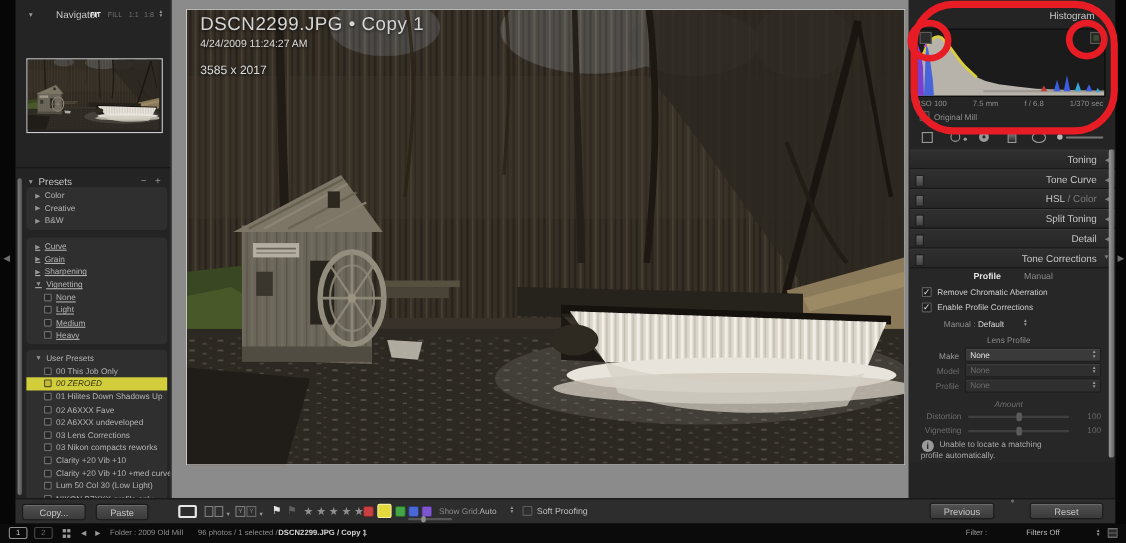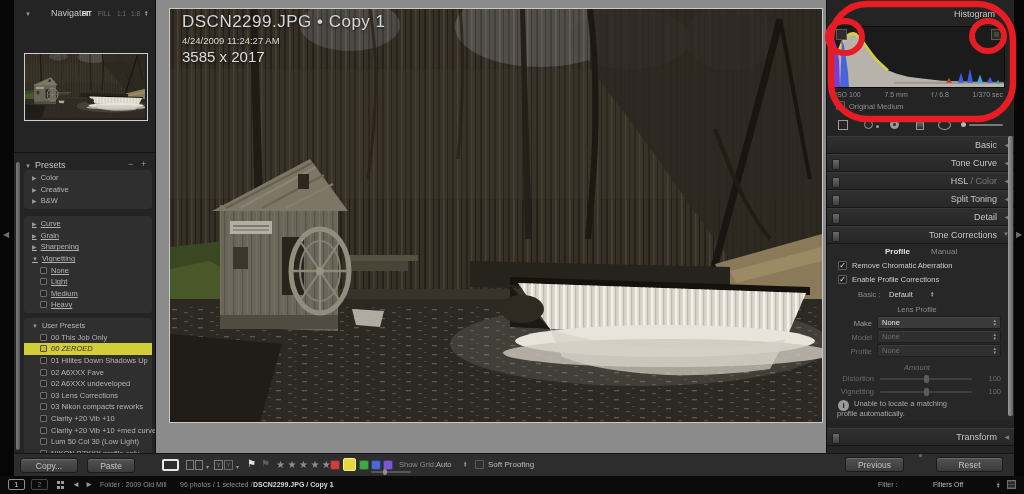--- a/index.html
+++ b/index.html
@@ -280,21 +280,21 @@
 
   <div class="canvas">
     <div style="position:absolute;left:13px;top:8px;width:652px;height:413px;border:1px solid #c9c9c9;box-sizing:content-box;background:#2a2620;">
       <svg width="652" height="413" viewBox="0 0 652 413" preserveAspectRatio="none">
           <use href="#scene"></use>
         </svg>
     </div>
     <div style="position:absolute;left:26px;top:12px;text-shadow:0 1px 3px rgba(0,0,0,.7);">
       <div style="font-size:17px;color:#d6d6d6;letter-spacing:.5px;">DSCN2299.JPG • Copy 1</div>
       <div style="font-size:9.5px;color:#dcdcdc;margin-top:3px;">4/24/2009 11:24:27 AM</div>
-      <div style="font-size:15px;color:#dcdcdc;margin-top:2px;">3585 x 2017</div>
+      <div style="font-size:11px;color:#dcdcdc;margin-top:12px;">3585 x 2017</div>
     </div>
   </div>
 
   <div class="rpanel">
 
     <span style="position:absolute;left:0;top:9px;width:168px;text-align:right;font-size:9px;color:#c6c6c6;">Histogram</span>
     <span class="tri" style="position:absolute;left:173px;top:11px;">▼</span>
     <div style="position:absolute;left:6px;top:26px;width:172px;height:62px;background:#1b1b1b;border:1px solid #0d0d0d;box-sizing:border-box;">
       <svg width="170" height="60" viewBox="0 0 170 58" preserveAspectRatio="none">
         <path d="M0,58 L0,30 L3,27 L7,18 C10,9 16,5 21,7 L26,11 C31,17 36,26 43,33 L52,41 L62,45 L74,48 L90,50 L108,52 L170,54 L170,58 Z" fill="#b7b3ab"></path>
@@ -314,37 +314,37 @@
     <div style="position:absolute;left:164px;top:29px;width:11px;height:11px;background:#262a22;border:1px solid #5a5a5a;box-sizing:border-box;">
         <span style="position:absolute;left:2px;top:2px;width:5px;height:5px;background:#3d4a36;"></span>
       </div>
     <div style="position:absolute;left:8px;top:91px;width:168px;display:flex;justify-content:space-between;">
       <span class="exif">ISO 100</span>
       <span class="exif">7.5 mm</span>
       <span class="exif">f / 6.8</span>
       <span class="exif">1/370 sec</span>
     </div>
     <span class="chk" style="left:9px;top:101px;background:#2a2a2a;"></span>
-    <span style="position:absolute;left:22px;top:102px;font-size:7.5px;color:#8f8f8f;">Original Medium</span>
+    <span style="position:absolute;left:22px;top:102px;font-size:7.5px;color:#8f8f8f;">Original Mill</span>
 
     <div style="position:absolute;left:0;top:116px;width:187px;height:20px;">
       <span style="position:absolute;left:11px;top:4px;width:10px;height:10px;border:1px solid #9a9a9a;box-sizing:border-box;"></span>
       <span style="position:absolute;left:37px;top:4px;width:9px;height:9px;border:1.5px solid #9a9a9a;border-radius:50%;box-sizing:border-box;"></span>
       <span style="position:absolute;left:49px;top:9px;width:3px;height:3px;background:#9a9a9a;border-radius:50%;"></span>
       <span style="position:absolute;left:63px;top:4px;width:9px;height:9px;background:#9a9a9a;border-radius:50%;">
           <span style="position:absolute;left:3px;top:3px;width:3px;height:3px;background:#2a2a2a;border-radius:50%;"></span>
         </span>
       <span style="position:absolute;left:89px;top:3px;width:8px;height:11px;border:1px solid #9a9a9a;background:linear-gradient(#8a8a8a,transparent);box-sizing:border-box;"></span>
       <span style="position:absolute;left:111px;top:4px;width:13px;height:10px;border:1.5px solid #9a9a9a;border-radius:50%;box-sizing:border-box;"></span>
       <span style="position:absolute;left:134px;top:6px;width:5px;height:5px;background:#b8b8b8;border-radius:50%;"></span>
       <span style="position:absolute;left:142px;top:8px;width:34px;height:2px;background:#787878;border-radius:1px;"></span>
     </div>
 
     <div class="sec" style="top:136px;">
-        <span class="lab">Basic</span>
+        <span class="lab">Toning</span>
         <span class="arr">◀</span>
       </div>
     <div class="sec" style="top:154px;">
         <span class="tgl"></span>
         <span class="lab">Tone Curve</span>
         <span class="arr">◀</span>
       </div>
     <div class="sec" style="top:172px;">
         <span class="tgl"></span>
       <span class="lab"><span>HSL</span> <span class="dim">/</span> <span class="dim">Color</span></span>
@@ -368,21 +368,21 @@
 
     <div style="position:absolute;left:0;top:244px;width:187px;height:176px;background:#272727;">
       <span style="position:absolute;left:58px;top:3px;font-size:8px;font-weight:bold;color:#e2e2e2;">Profile</span>
       <span style="position:absolute;left:104px;top:3px;font-size:8px;color:#8a8a8a;">Manual</span>
 
       <span class="chk" style="left:11px;top:17px;">✓</span>
       <span style="position:absolute;left:25px;top:17px;font-size:7.5px;color:#cdcdcd;">Remove Chromatic Aberration</span>
       <span class="chk" style="left:11px;top:31px;">✓</span>
       <span style="position:absolute;left:25px;top:31px;font-size:7.5px;color:#cdcdcd;">Enable Profile Corrections</span>
 
-      <span style="position:absolute;left:31px;top:46px;font-size:7.5px;color:#8a8a8a;">Basic :</span>
+      <span style="position:absolute;left:31px;top:46px;font-size:7.5px;color:#8a8a8a;">Manual :</span>
       <span style="position:absolute;left:62px;top:46px;font-size:7.5px;color:#d8d8d8;">Default</span>
       <span class="updown" style="position:absolute;left:104px;top:47px;">
           <span>▴</span>
           <span>▾</span>
         </span>
 
       <span style="position:absolute;left:40px;top:61px;width:100px;text-align:center;font-size:7.5px;color:#8a8a8a;">Lens Profile</span>
 
       <span style="position:absolute;left:11px;top:75px;width:34px;text-align:right;font-size:7.5px;color:#9a9a9a;">Make</span>
       <div class="dd" style="left:50px;top:72px;width:124px;">
@@ -420,25 +420,20 @@
       <div class="track" style="left:53px;top:147px;width:92px;opacity:.5;">
           <div class="thumb" style="left:44px;"></div>
         </div>
       <span style="position:absolute;left:152px;top:143px;width:22px;text-align:right;font-size:7.5px;color:#6c6c6c;">100</span>
 
       <span style="position:absolute;left:11px;top:156px;width:11px;height:11px;background:#9a9a9a;border-radius:50%;color:#1c1c1c;font-size:8px;font-weight:bold;text-align:center;line-height:11px;">i</span>
       <span style="position:absolute;left:27px;top:155px;font-size:7.5px;color:#a8a8a8;">Unable to locate a matching</span>
       <span style="position:absolute;left:10px;top:165px;font-size:7.5px;color:#a8a8a8;">profile automatically.</span>
     </div>
 
-    <div class="sec" style="top:428px;">
-        <span class="tgl"></span>
-        <span class="lab">Transform</span>
-        <span class="arr">◀</span>
-      </div>
 
     <div class="scroll" style="left:181px;top:136px;width:5px;height:280px;"></div>
   </div>
 
   <div class="bstrip">
     <div class="btn" style="left:6px;top:4px;width:58px;height:15px;">Copy...</div>
     <div class="btn" style="left:73px;top:4px;width:48px;height:15px;">Paste</div>
 
     <span style="position:absolute;left:148px;top:5px;width:17px;height:12px;border:2px solid #e8e8e8;border-radius:2px;box-sizing:border-box;"></span>
     <span style="position:absolute;left:172px;top:6px;width:8px;height:10px;border:1px solid #7e7e7e;box-sizing:border-box;"></span>

